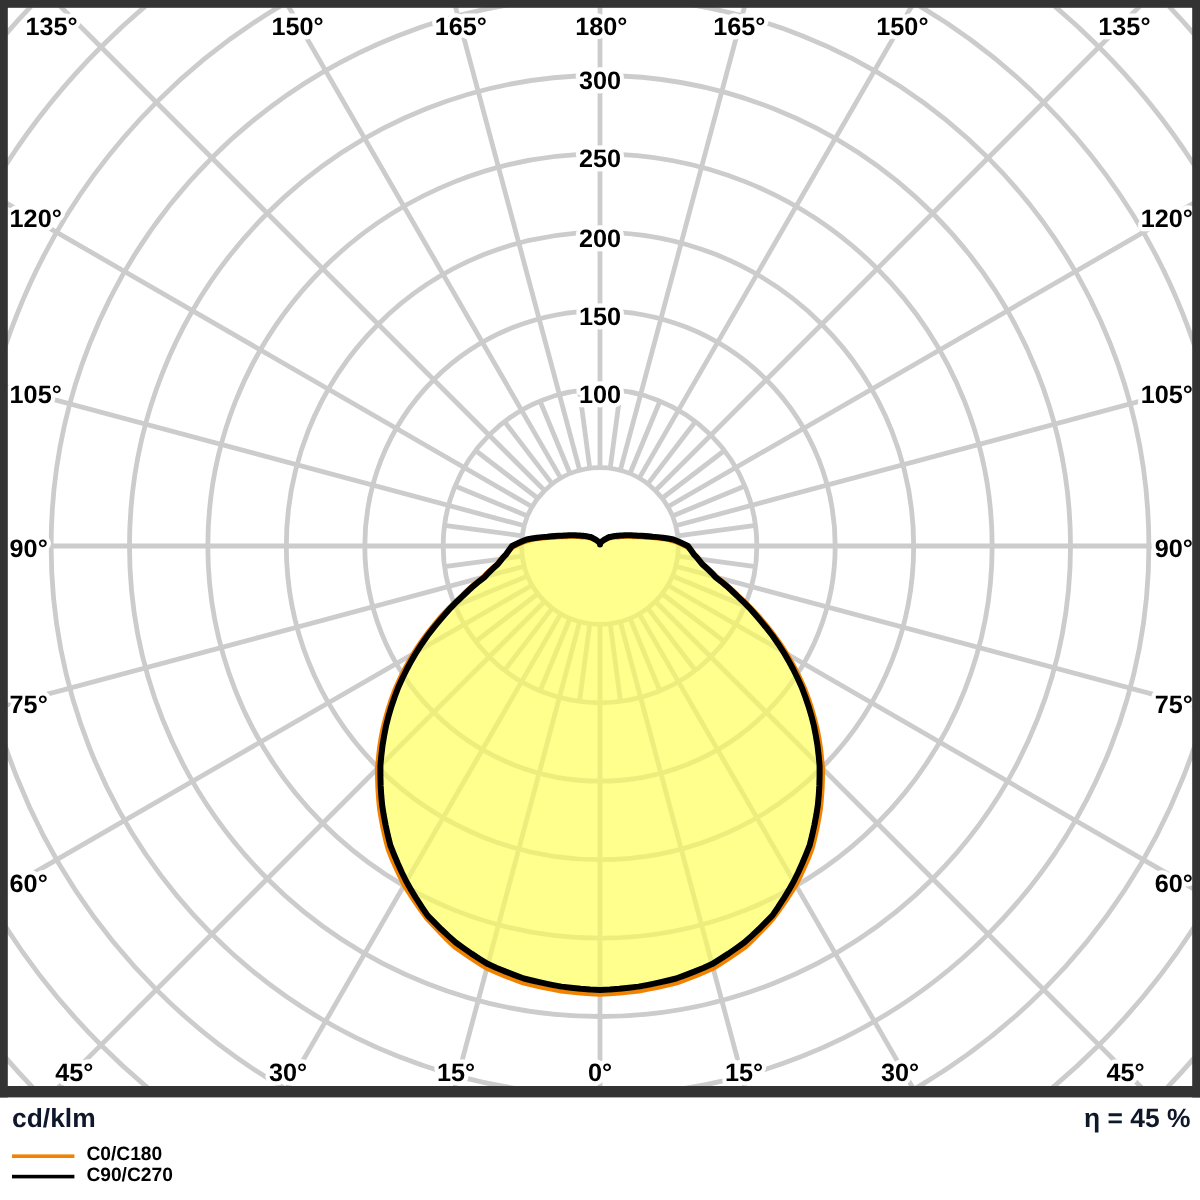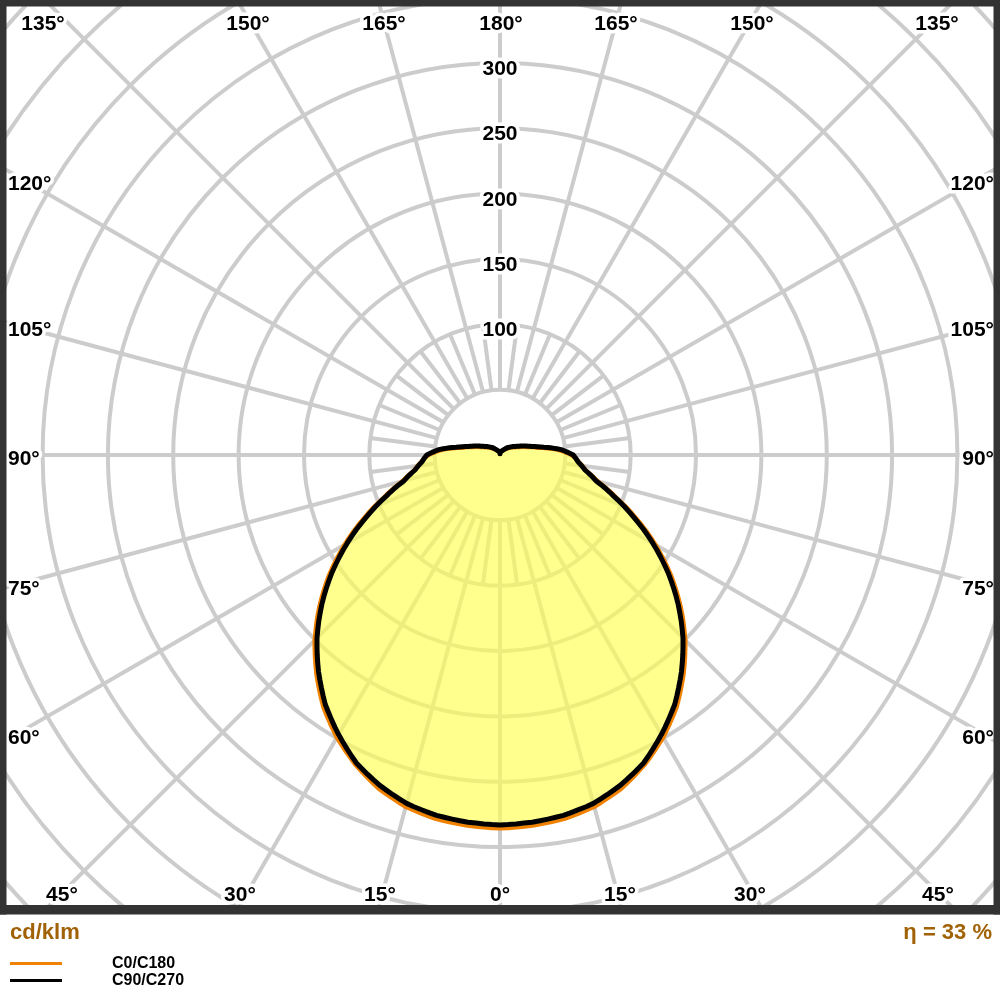--- a/index.html
+++ b/index.html
@@ -1,24 +1,24 @@
 <!DOCTYPE html>
 <html><head>
 <meta charset="utf-8">
 <style>
   html,body{margin:0;padding:0;background:#fff;}
   .stage{position:relative;width:1000px;height:1000px;background:#fff;overflow:hidden;
          font-family:"Liberation Sans","DejaVu Sans",sans-serif;}
   .stage svg{position:absolute;left:0;top:0;}
   svg text{font-family:"Liberation Sans","DejaVu Sans",sans-serif;font-weight:bold;
            paint-order:stroke;stroke:#ffffff;stroke-width:7px;stroke-linejoin:round;fill:#000;}
-  .footer-label{position:absolute;font-weight:bold;font-size:22px;color:#a16207;line-height:1;}
+  .footer-label{position:absolute;font-weight:bold;font-size:22px;color:#0f172a;line-height:1;}
   .unit{left:10px;top:921px;}
   .eta{right:8px;top:921px;}
-  .legend-row{position:absolute;left:10px;height:16px;display:flex;align-items:center;gap:40px;}
+  .legend-row{position:absolute;left:10px;height:16px;display:flex;align-items:center;}
   .legend-row .swatch{width:52px;height:3px;background:#000;flex:0 0 auto;}
   .legend-row .legend-text{margin-left:10px;font-weight:bold;font-size:16px;color:#000;line-height:1;}
   .row-c0{top:955px;}
   .row-c90{top:972px;}
 </style>
 </head>
 <body>
 
 <div class="stage">
   <svg id="chart" width="1000" height="1000" viewBox="0 0 1000 1000">
@@ -128,21 +128,21 @@
       </g>
       <g fill="#333333">
         <rect x="0" y="0" width="1000" height="6.5"></rect>
         <rect x="0" y="905" width="1000" height="9.5"></rect>
         <rect x="0" y="0" width="6.5" height="914.5"></rect>
         <rect x="993.5" y="0" width="6.5" height="914.5"></rect>
       </g>
     </svg>
 
   <div class="footer-label unit">cd/klm</div>
-  <div class="footer-label eta">η = 33 %</div>
+  <div class="footer-label eta">η = 45 %</div>
 
   <div class="legend-row row-c0">
     <div class="swatch" id="swatch-c0" style="background: rgb(240, 130, 0);"></div>
     <div class="legend-text">C0/C180</div>
   </div>
   <div class="legend-row row-c90">
     <div class="swatch" id="swatch-c90" style="background: rgb(0, 0, 0);"></div>
     <div class="legend-text">C90/C270</div>
   </div>
 </div>

